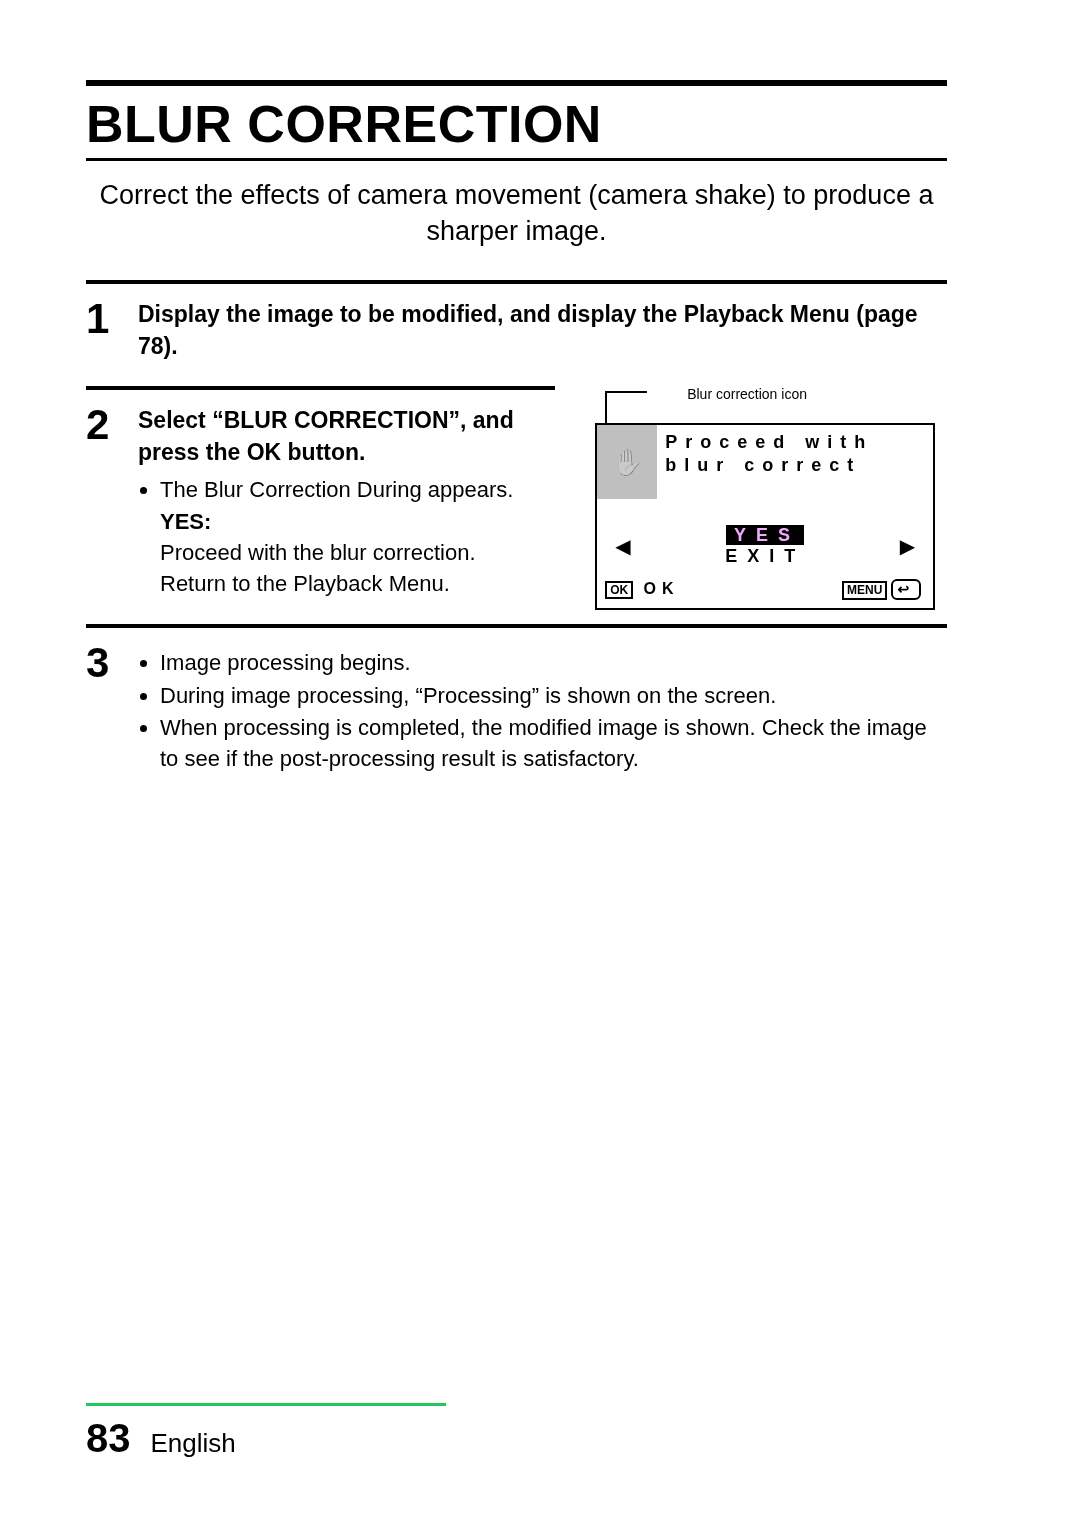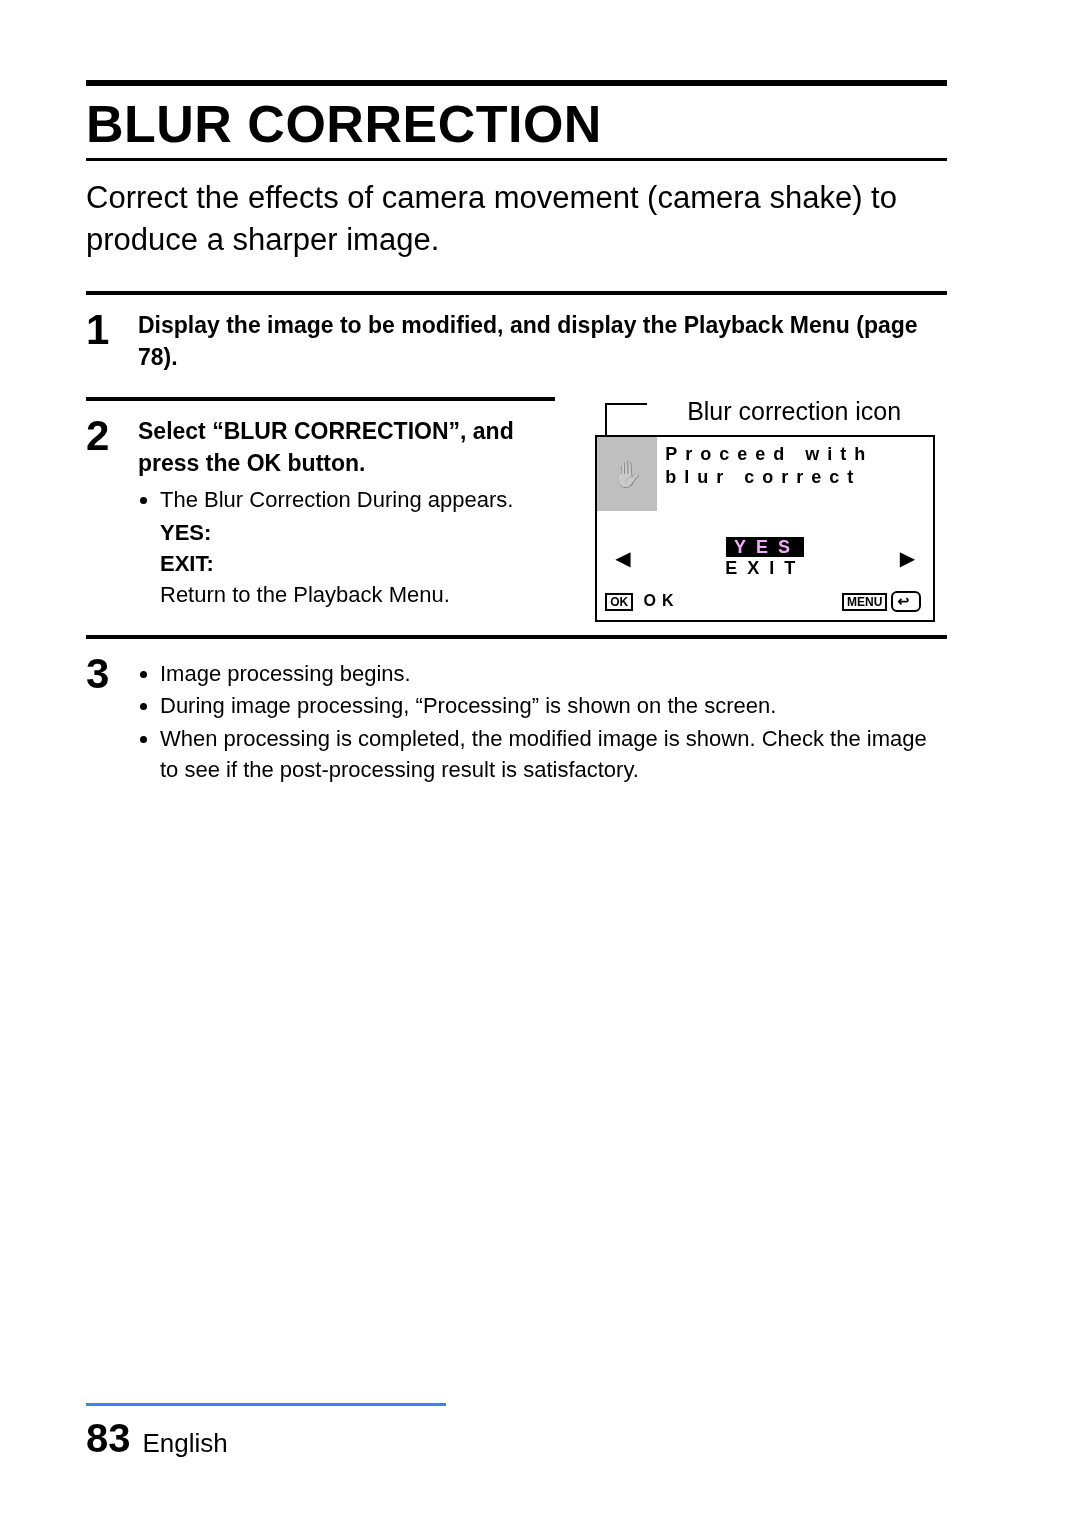--- a/index.html
+++ b/index.html
@@ -19,23 +19,24 @@
   }
   .rule-thick { border-bottom: 6px solid #000; margin-bottom: 4px; }
   .title {
     font-size: 52px;
     font-weight: 900;
     letter-spacing: 0.5px;
     margin: 8px 0 4px 0;
   }
   .rule-thin { border-bottom: 3px solid #000; margin-bottom: 16px; }
   .intro {
-    font-size: 31px;
+    font-size: 27px;
     line-height: 1.35;
     margin-bottom: 30px;
+    text-align: center;
   }
   .step {
     display: flex;
     align-items: flex-start;
     border-top: 4px solid #000;
     padding-top: 14px;
     margin-bottom: 24px;
   }
   .step.short { width: 480px; }
   .step .num {
@@ -63,22 +64,22 @@
   }
   .label-yes, .label-exit { font-weight: 700; }
 
   
   .step2wrap {
     display: flex;
     align-items: flex-start;
     gap: 40px;
   }
   .caption {
-    font-size: 25px;
-    margin-bottom: 9px;
+    font-size: 14px;
+    margin-bottom: 21px;
     margin-left: 40px;
   }
   .point-line {
     width: 40px;
     height: 30px;
     border-left: 2px solid #000;
     border-top: 2px solid #000;
     margin-left: 10px;
   }
   .figure-col { width: 360px; }
@@ -159,22 +160,22 @@
     display: inline-block;
     margin-left: 4px;
   }
 
   .footer {
     position: absolute;
     left: 86px;
     bottom: 60px;
     display: flex;
     align-items: baseline;
-    gap: 12px;
-    border-top: 3px solid #3b82f6;
+    gap: 20px;
+    border-top: 3px solid #22c55e;
     width: 360px;
     padding-top: 10px;
   }
   .footer .pg { font-size: 40px; font-weight: 900; }
   .footer .lang { font-size: 26px; }
 </style>
 </head>
 <body>
 
 <div class="page">
@@ -195,21 +196,21 @@
   <div class="step2wrap">
     <div class="step short">
       <div class="num">2</div>
       <div class="body">
         <div class="head">Select “BLUR CORRECTION”, and press the OK button.</div>
         <ul>
           <li>The Blur Correction During appears.</li>
         </ul>
         <div style="padding-left:22px;">
           <div><span class="label-yes">YES:</span></div>
-          <div><span class="label-exit">EXIT:</span></div>
+          <div>Proceed with the blur correction.</div>
           <div>Return to the Playback Menu.</div>
         </div>
       </div>
     </div>
 
     <div class="figure-col">
       <div style="display:flex; align-items:flex-end;">
         <div class="point-line"></div>
         <div class="caption">Blur correction icon</div>
       </div>

